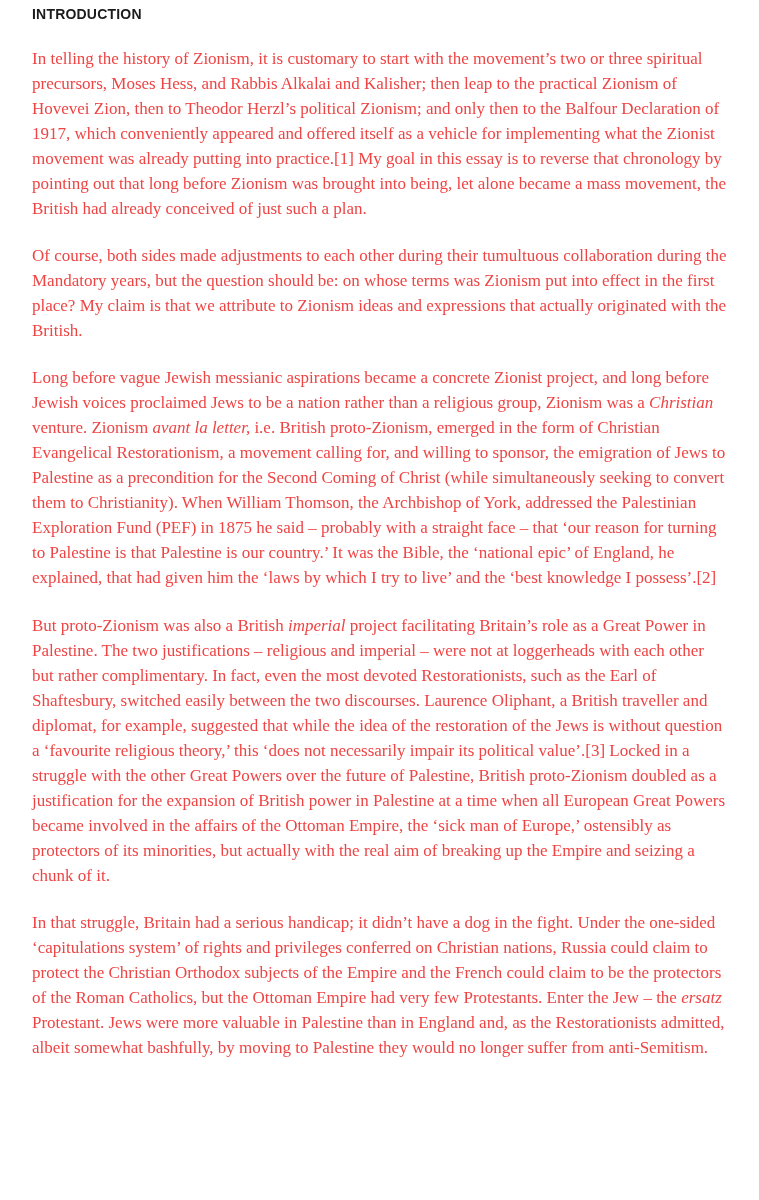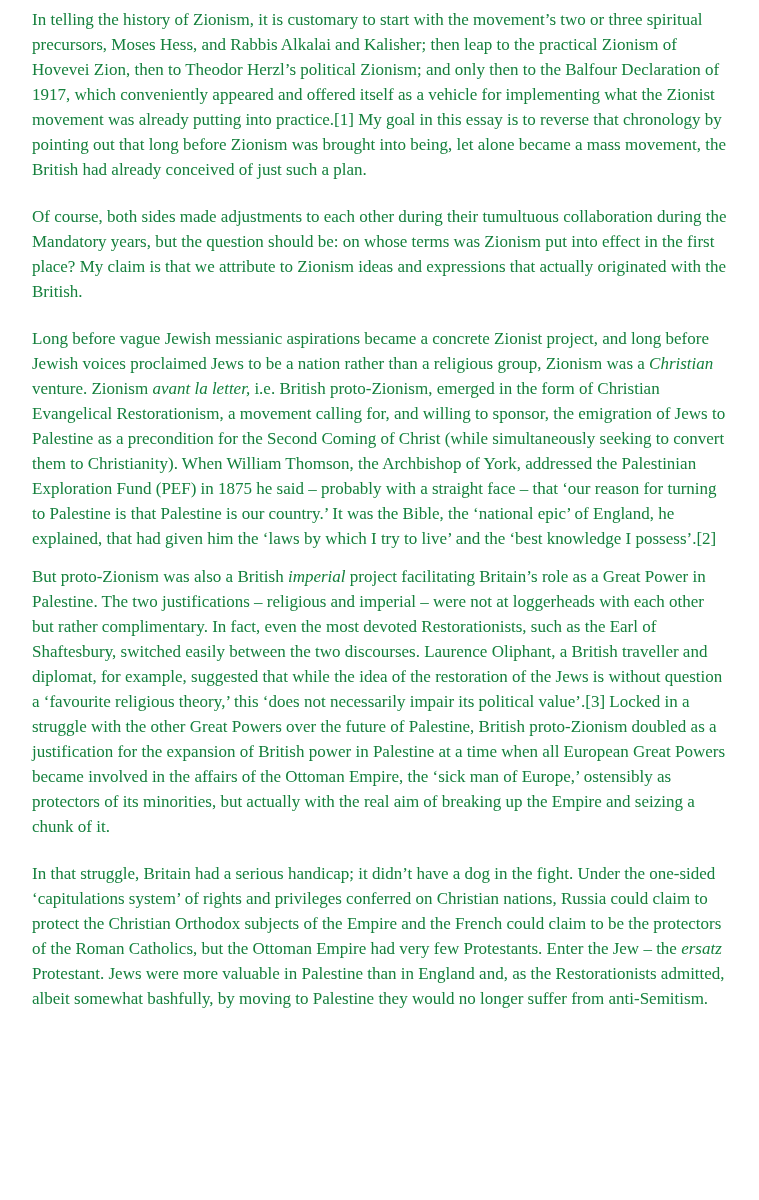--- a/index.html
+++ b/index.html
@@ -26,36 +26,37 @@
     margin: 0 0 25px 0;
   }
   .heading-2 {
     margin-top: 27px;
     margin-bottom: 26px;
   }
   .para {
     font-family: "Liberation Serif", serif;
     font-size: 17px;
     line-height: 25px;
-    color: #15803d;
+    color: #ef4444;
     margin: 0 0 22px 0;
     text-align: left;
   }
   .para.tight {
-    margin-bottom: 13px;
+    margin-bottom: 23px;
   }
   .para em {
     font-style: italic;
   }
 </style>
 </head>
 <body>
 
 <main class="article">
 
+  <h2 class="heading">INTRODUCTION</h2>
 
   <p class="para"><span>In telling the history of Zionism, it is customary to start with the movement’s two or three spiritual precursors, Moses Hess, and Rabbis Alkalai and Kalisher; then leap to the practical Zionism of Hovevei Zion, then to Theodor Herzl’s political Zionism; and only then to the Balfour Declaration of 1917, which conveniently appeared and offered itself as a vehicle for implementing what the Zionist movement was already putting into practice.[1] My goal in this essay is to reverse that chronology by pointing out that long before Zionism was brought into being, let alone became a mass movement, the British had already conceived of just such a plan.</span></p>
 
   <p class="para"><span>Of course, both sides made adjustments to each other during their tumultuous collaboration during the Mandatory years, but the question should be: on whose terms was Zionism put into effect in the first place? My claim is that we attribute to Zionism ideas and expressions that actually originated with the British.</span></p>
 
 
   <p class="para tight"><span>Long before vague Jewish messianic aspirations became a concrete Zionist project, and long before Jewish voices proclaimed Jews to be a nation rather than a religious group, Zionism was a </span><em>Christian</em><span> venture. Zionism </span><em>avant la letter,</em><span> i.e. British proto-Zionism, emerged in the form of Christian Evangelical Restorationism, a movement calling for, and willing to sponsor, the emigration of Jews to Palestine as a precondition for the Second Coming of Christ (while simultaneously seeking to convert them to Christianity). When William Thomson, the Archbishop of York, addressed the Palestinian Exploration Fund (PEF) in 1875 he said – probably with a straight face – that ‘our reason for turning to Palestine is that Palestine is our country.’ It was the Bible, the ‘national epic’ of England, he explained, that had given him the ‘laws by which I try to live’ and the ‘best knowledge I possess’.[2]</span></p>
 
   <p class="para"><span>But proto-Zionism was also a British </span><em>imperial</em><span> project facilitating Britain’s role as a Great Power in Palestine. The two justifications – religious and imperial – were not at loggerheads with each other but rather complimentary. In fact, even the most devoted Restorationists, such as the Earl of Shaftesbury, switched easily between the two discourses. Laurence Oliphant, a British traveller and diplomat, for example, suggested that while the idea of the restoration of the Jews is without question a ‘favourite religious theory,’ this ‘does not necessarily impair its political value’.[3] Locked in a struggle with the other Great Powers over the future of Palestine, British proto-Zionism doubled as a justification for the expansion of British power in Palestine at a time when all European Great Powers became involved in the affairs of the Ottoman Empire, the ‘sick man of Europe,’ ostensibly as protectors of its minorities, but actually with the real aim of breaking up the Empire and seizing a chunk of it.</span></p>
 

